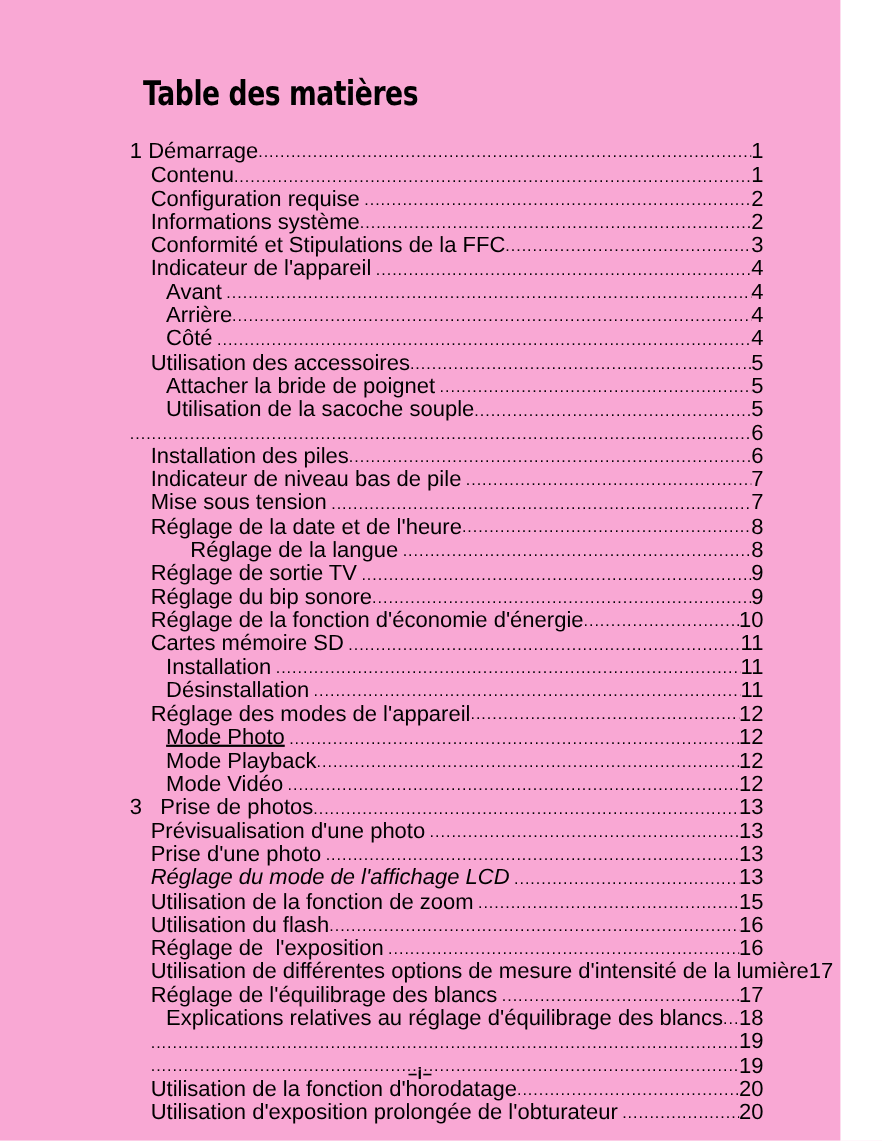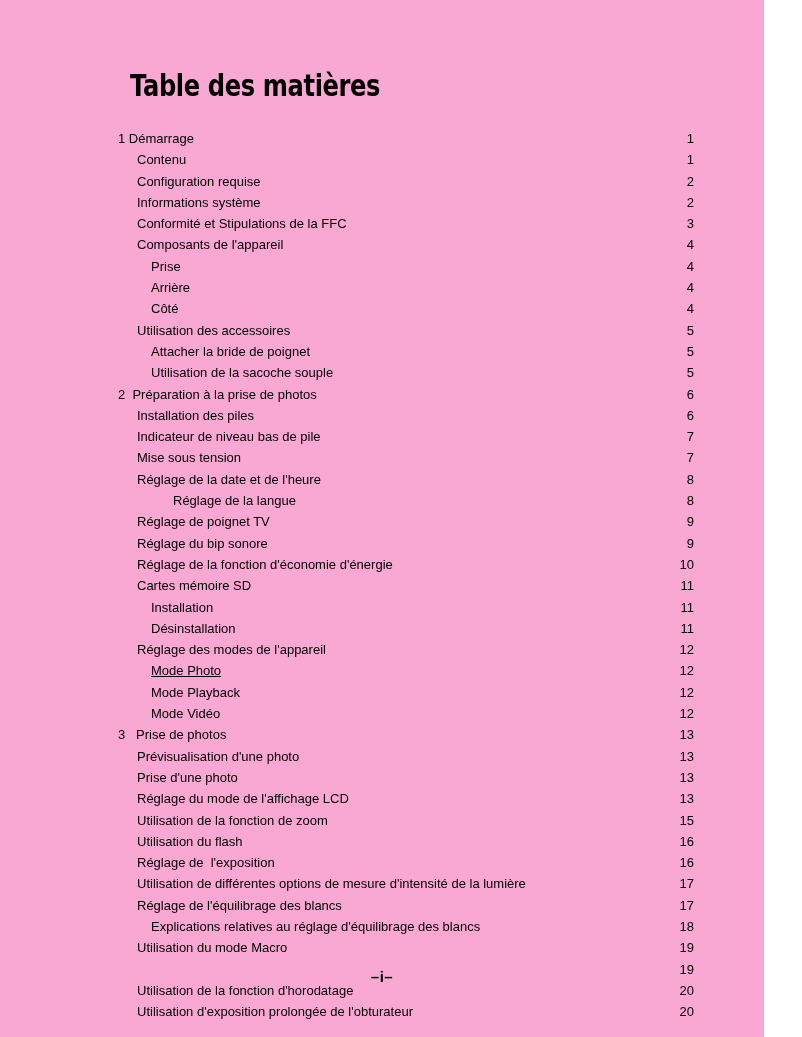--- a/index.html
+++ b/index.html
@@ -36,21 +36,21 @@
   }
   .toc {
     position: absolute;
     left: 118px;
     top: 128px;
     width: 576px;
   }
   .toc-row {
     display: flex;
     align-items: flex-end;
-    font-size: 13px;
+    font-size: 20px;
     line-height: 21.3px;
     white-space: nowrap;
     color: #000000;
   }
   .toc-row .label {
     flex: 0 0 auto;
     white-space: pre;
   }
   .toc-row .leader {
     flex: 1 1 auto;
@@ -116,26 +116,26 @@
         <span class="label">Informations système</span>
         <span class="leader"></span>
         <span class="pageno">2</span>
       </div>
       <div class="toc-row lvl-1">
         <span class="label">Conformité et Stipulations de la FFC</span>
         <span class="leader"></span>
         <span class="pageno">3</span>
       </div>
       <div class="toc-row lvl-1">
-        <span class="label" style="padding-right: 4px;">Composants de l'appareil</span>
+        <span class="label" style="padding-right: 4px;">Indicateur de l'appareil</span>
         <span class="leader"></span>
         <span class="pageno">4</span>
       </div>
       <div class="toc-row lvl-2">
-        <span class="label" style="padding-right: 4px;">Prise</span>
+        <span class="label" style="padding-right: 4px;">Avant</span>
         <span class="leader"></span>
         <span class="pageno">4</span>
       </div>
       <div class="toc-row lvl-2">
         <span class="label">Arrière</span>
         <span class="leader"></span>
         <span class="pageno">4</span>
       </div>
       <div class="toc-row lvl-2">
         <span class="label" style="padding-right: 4px;">Côté</span>
@@ -151,21 +151,20 @@
         <span class="label" style="padding-right: 4px;">Attacher la bride de poignet</span>
         <span class="leader"></span>
         <span class="pageno">5</span>
       </div>
       <div class="toc-row lvl-2">
         <span class="label">Utilisation de la sacoche souple</span>
         <span class="leader"></span>
         <span class="pageno">5</span>
       </div>
       <div class="toc-row lvl-0">
-        <span class="label" style="padding-right: 4px;">2  Préparation à la prise de photos</span>
         <span class="leader"></span>
         <span class="pageno">6</span>
       </div>
       <div class="toc-row lvl-1">
         <span class="label">Installation des piles</span>
         <span class="leader"></span>
         <span class="pageno">6</span>
       </div>
       <div class="toc-row lvl-1">
         <span class="label" style="padding-right: 4px;">Indicateur de niveau bas de pile</span>
@@ -181,21 +180,21 @@
         <span class="label">Réglage de la date et de l'heure</span>
         <span class="leader"></span>
         <span class="pageno">8</span>
       </div>
       <div class="toc-row lvl-1">
         <span class="label" style="padding-right: 4px; margin-left: 36px;">Réglage de la langue</span>
         <span class="leader"></span>
         <span class="pageno">8</span>
       </div>
       <div class="toc-row lvl-1">
-        <span class="label" style="padding-right: 4px;">Réglage de poignet TV</span>
+        <span class="label" style="padding-right: 4px;">Réglage de sortie TV</span>
         <span class="leader"></span>
         <span class="pageno">9</span>
       </div>
       <div class="toc-row lvl-1">
         <span class="label">Réglage du bip sonore</span>
         <span class="leader"></span>
         <span class="pageno">9</span>
       </div>
       <div class="toc-row lvl-1">
         <span class="label">Réglage de la fonction d'économie d'énergie</span>
@@ -246,21 +245,21 @@
         <span class="label" style="padding-right: 4px;">Prévisualisation d'une photo</span>
         <span class="leader"></span>
         <span class="pageno">13</span>
       </div>
       <div class="toc-row lvl-1">
         <span class="label" style="padding-right: 4px;">Prise d'une photo</span>
         <span class="leader"></span>
         <span class="pageno">13</span>
       </div>
       <div class="toc-row lvl-1">
-        <span class="label" style="padding-right: 4px;">Réglage du mode de l'affichage LCD</span>
+        <span class="label" style="padding-right: 4px; font-style: italic;">Réglage du mode de l'affichage LCD</span>
         <span class="leader"></span>
         <span class="pageno">13</span>
       </div>
       <div class="toc-row lvl-1">
         <span class="label" style="padding-right: 4px;">Utilisation de la fonction de zoom</span>
         <span class="leader"></span>
         <span class="pageno">15</span>
       </div>
       <div class="toc-row lvl-1">
         <span class="label">Utilisation du flash</span>
@@ -281,21 +280,20 @@
         <span class="label" style="padding-right: 4px;">Réglage de l'équilibrage des blancs</span>
         <span class="leader"></span>
         <span class="pageno">17</span>
       </div>
       <div class="toc-row lvl-2">
         <span class="label">Explications relatives au réglage d'équilibrage des blancs</span>
         <span class="leader"></span>
         <span class="pageno">18</span>
       </div>
       <div class="toc-row lvl-1">
-        <span class="label" style="padding-right: 4px;">Utilisation du mode Macro</span>
         <span class="leader"></span>
         <span class="pageno">19</span>
       </div>
       <div class="toc-row lvl-1">
         <span class="leader"></span>
         <span class="pageno">19</span>
       </div>
       <div class="toc-row lvl-1">
         <span class="label">Utilisation de la fonction d'horodatage</span>
         <span class="leader"></span>

